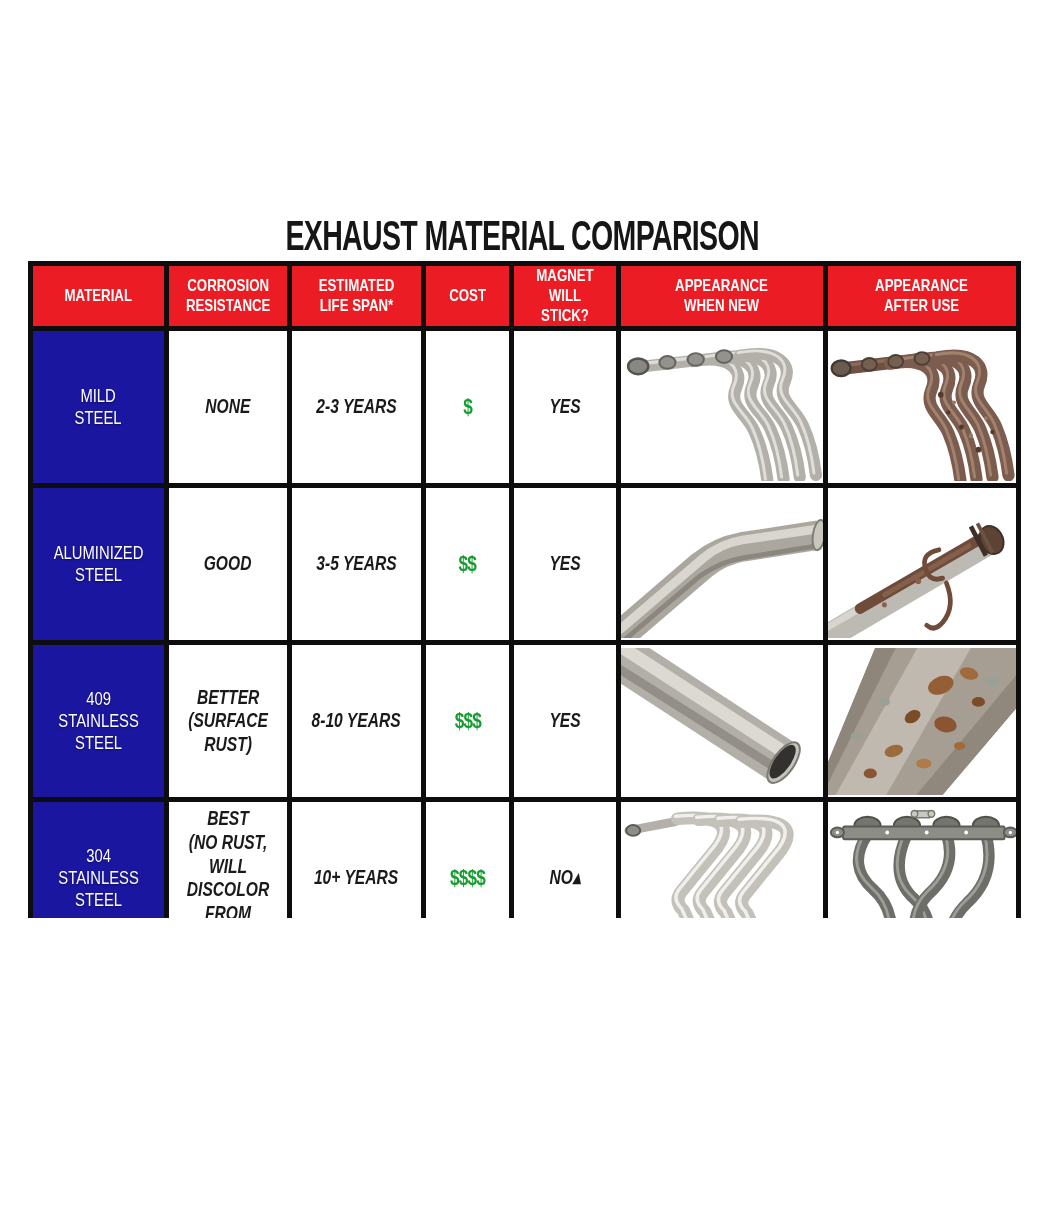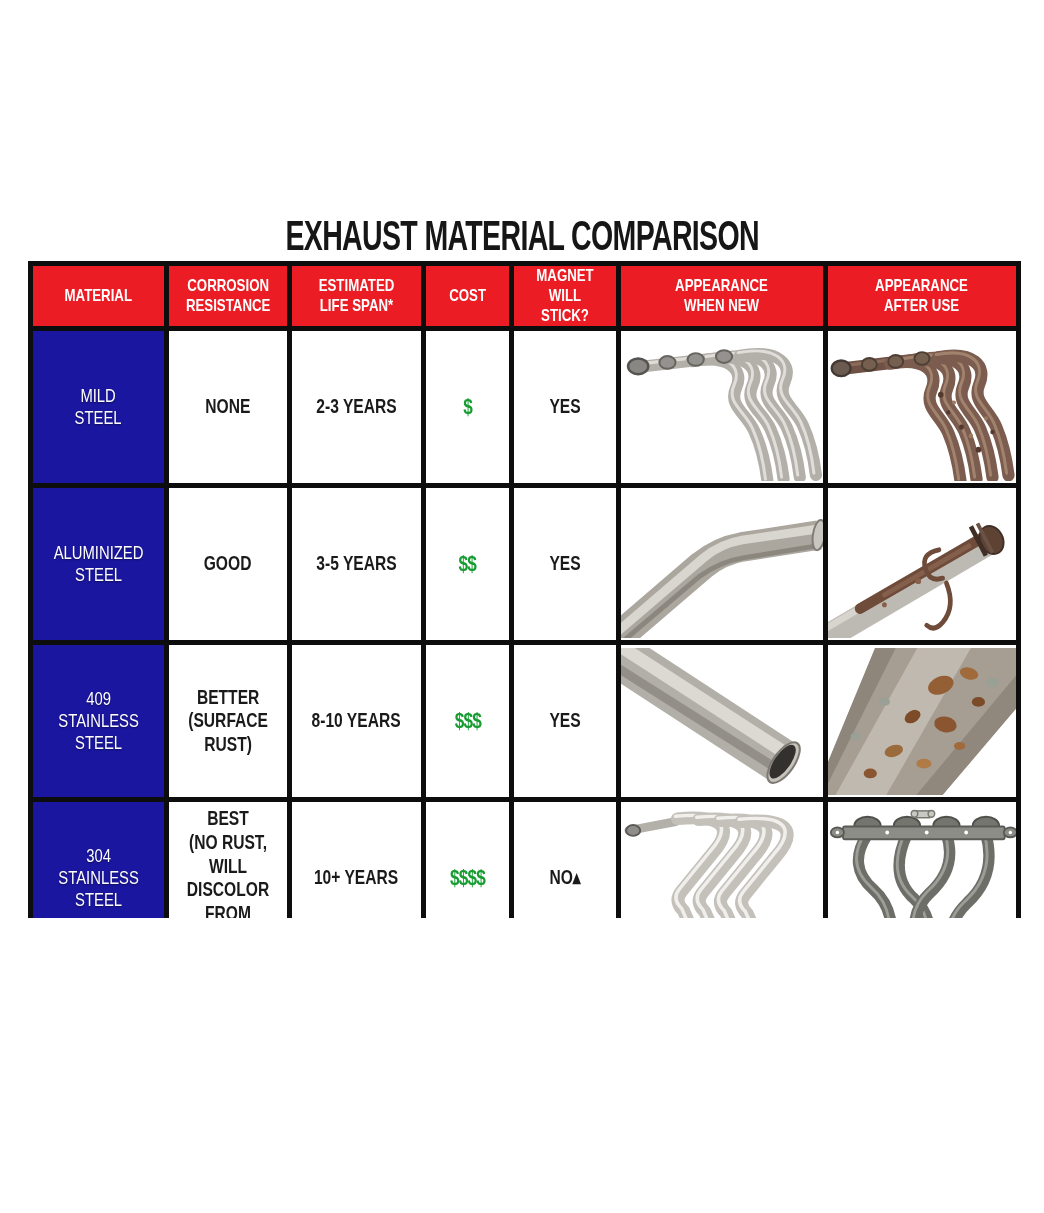--- a/index.html
+++ b/index.html
@@ -15,21 +15,21 @@
   table.cmp{
     position:absolute;left:28px;top:261px;width:988px;
     border-collapse:collapse;table-layout:fixed;background:#fff;
   }
   table.cmp th,table.cmp td{border:5px solid #0d0d0d;text-align:center;vertical-align:middle;overflow:hidden;}
   thead tr{height:61px;}
   tbody tr{height:157px;}
   th{background:#eb1c23;color:#ffffff;font-size:17px;font-weight:bold;padding:0;}
   th .cnd, td .cnd{display:inline-block;transform:scaleX(0.78);transform-origin:center;white-space:pre-line;line-height:1.18;}
   td.mat{background:#1a16a0;color:#ffffff;font-size:19px;font-weight:normal;text-shadow:0 1px 2px rgba(0,0,0,0.45);}
-  td.val{background:#ffffff;color:#1a1a1a;font-size:20px;font-weight:bold;}
+  td.val{background:#ffffff;color:#1a1a1a;font-size:20px;font-weight:bold;font-style:italic;}
   td.cost{background:#ffffff;color:#169c30;font-size:22px;font-weight:bold;letter-spacing:-1px;}
   td.photo{background:#ffffff;padding:0;vertical-align:top;}
   td.photo svg{display:block;width:100%;height:147px;}
   .foot{
     position:absolute;left:40px;top:961px;width:990px;color:#141414;
     font-size:18px;font-weight:bold;line-height:1.0;
   }
   .foot .fl{display:block;margin-bottom:12px;}
   .foot .cnd{display:inline-block;transform:scaleX(0.80);transform-origin:left center;white-space:nowrap;letter-spacing:-0.3px;}
 </style>

